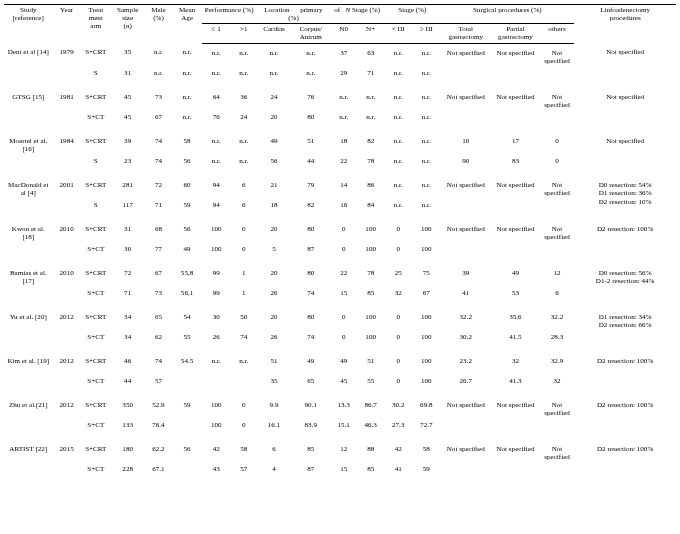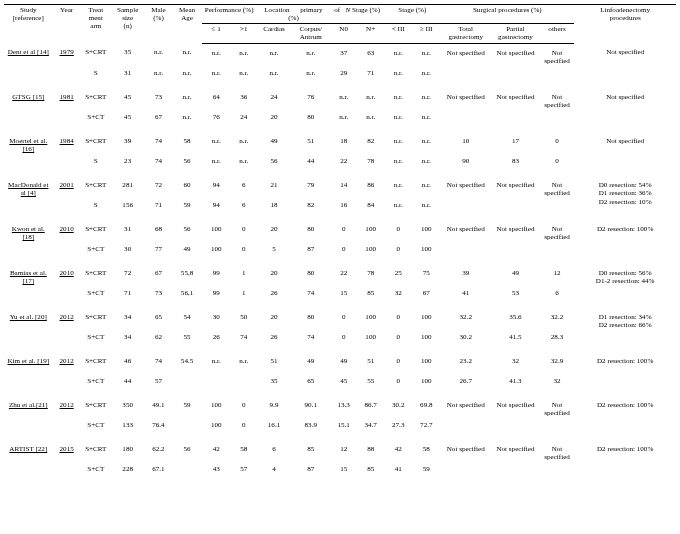--- a/index.html
+++ b/index.html
@@ -51,21 +51,20 @@
   tbody td {
     height: 18px;
     font-size: 7.1px;
   }
   tbody tr.grp td {
     padding-top: 5px;
   }
   .studycell {
     text-align: left;
     line-height: 1.15;
-    text-decoration: underline;
   }
   .arm { text-align: left; padding-left: 8px; }
   .nsp { font-size: 7.1px; line-height: 1.15; }
   .lnd { text-align: left; padding-left: 3px; font-size: 7.1px; line-height: 1.2;}
 </style>
 </head>
 <body>
 
 <div id="sheet">
   <table class="tbl">
@@ -239,21 +238,21 @@
           <td>86</td>
           <td>n.r.</td>
           <td>n.r.</td>
           <td class="nsp" rowspan="2">Not specified</td>
           <td class="nsp" rowspan="2">Not specified</td>
           <td class="nsp" rowspan="2">Not specified</td>
           <td class="lnd" rowspan="2">D0 resection: 54%<br>D1 resection: 36%<br>D2 resection: 10%</td>
         </tr>
         <tr>
           <td class="arm">S</td>
-          <td>156</td>
+          <td>117</td>
           <td>71</td>
           <td>59</td>
           <td>94</td>
           <td>6</td>
           <td>18</td>
           <td>82</td>
           <td>16</td>
           <td>84</td>
           <td>n.r.</td>
           <td>n.r.</td>
@@ -401,21 +400,21 @@
           <td>100</td>
           <td class="nsp">26.7</td>
           <td class="nsp">41.3</td>
           <td class="nsp">32</td>
         </tr>
         <tr class="grp">
           <td class="studycell" rowspan="2">Zhu et al.[21]</td>
           <td class="studycell" rowspan="2">2012</td>
           <td class="arm">S+CRT</td>
           <td>350</td>
-          <td>49.1</td>
+          <td>52.9</td>
           <td>59</td>
           <td>100</td>
           <td>0</td>
           <td>9.9</td>
           <td>90.1</td>
           <td>13.3</td>
           <td>86.7</td>
           <td>30.2</td>
           <td>69.8</td>
           <td class="nsp" rowspan="2">Not specified</td>
@@ -426,21 +425,21 @@
         <tr>
           <td class="arm">S+CT</td>
           <td>133</td>
           <td>76.4</td>
           <td></td>
           <td>100</td>
           <td>0</td>
           <td>16.1</td>
           <td>83.9</td>
           <td>15.1</td>
-          <td>34.7</td>
+          <td>46.3</td>
           <td>27.3</td>
           <td>72.7</td>
         </tr>
         <tr class="grp">
           <td class="studycell" rowspan="2">ARTIST [22]</td>
           <td class="studycell" rowspan="2">2015</td>
           <td class="arm">S+CRT</td>
           <td>180</td>
           <td>62.2</td>
           <td>56</td>

